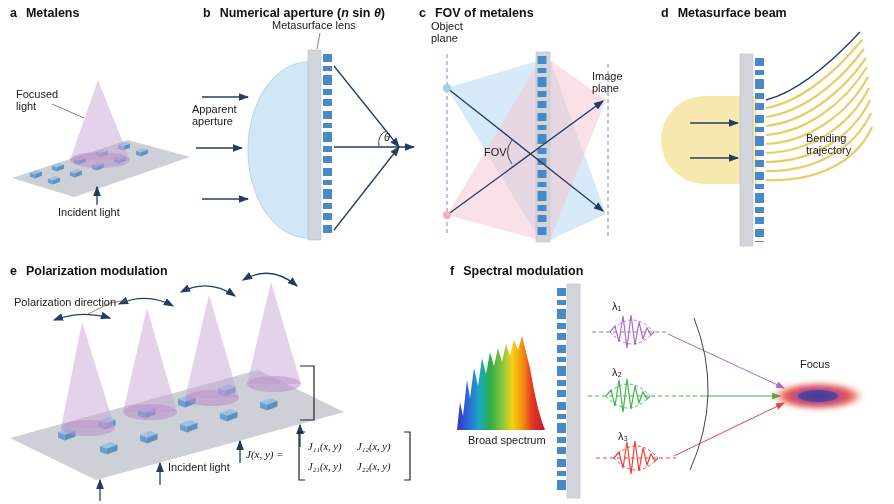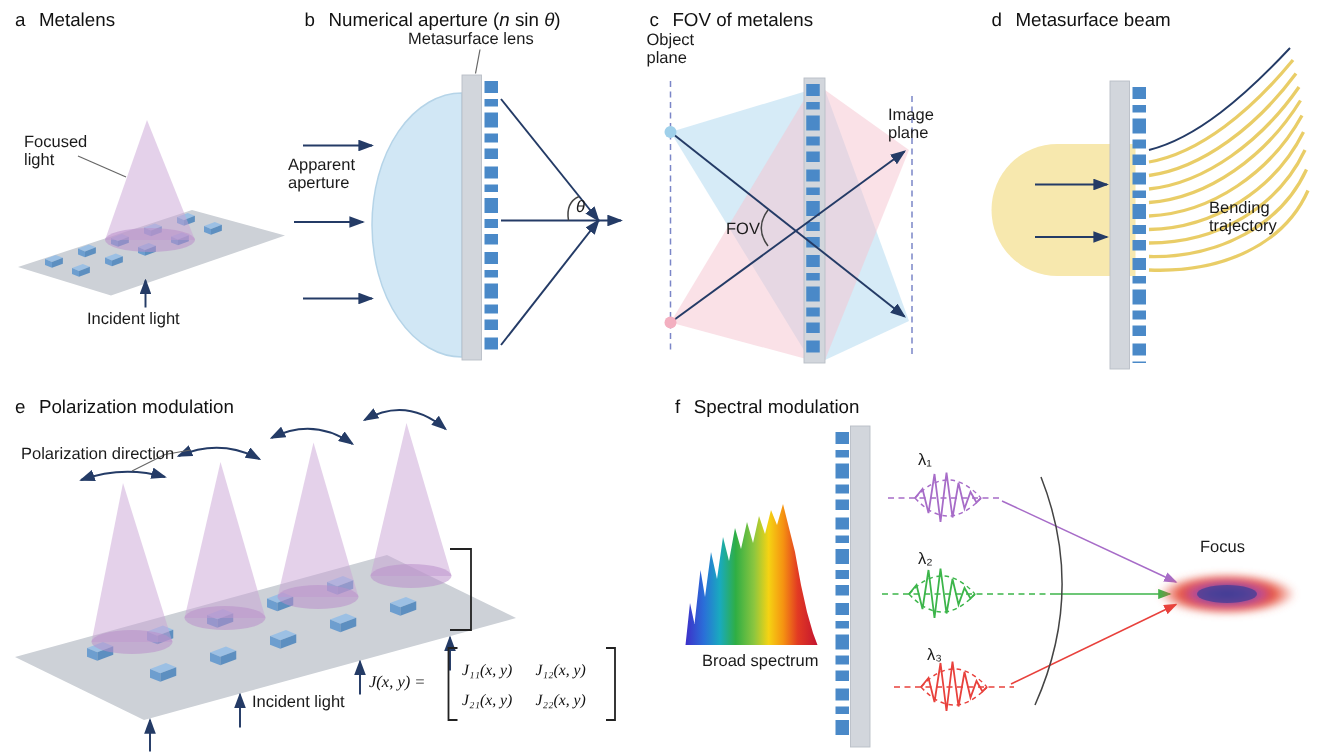--- a/index.html
+++ b/index.html
@@ -1,19 +1,19 @@
 <!DOCTYPE html>
 <html><head>
 <meta charset="utf-8">
 <style>
   html,body{margin:0;padding:0;background:#fff;}
   #fig{position:relative;width:894px;height:504px;background:#fff;overflow:hidden;
        font-family:"Liberation Sans",sans-serif;}
   #art{position:absolute;left:0;top:0;}
-  .hdr{position:absolute;font-weight:normal;font-size:12.5px;color:#111;white-space:nowrap;}
+  .hdr{position:absolute;font-weight:bold;font-size:12.5px;color:#111;white-space:nowrap;}
   .ltr{margin-right:9px;}
   .ttl-i{font-style:italic;}
   
   .lbl{font-family:"Liberation Sans",sans-serif;font-size:11px;fill:#1a1a1a;}
   .lbl-i{font-style:italic;}
   .math{font-family:"Liberation Serif",serif;font-style:italic;font-size:11px;fill:#111;}
   .math-sm{font-family:"Liberation Serif",serif;font-style:italic;font-size:10.5px;fill:#111;}
   
   .ray{stroke-width:1.3;fill:none;}
   .nofill{fill:none;}
@@ -263,21 +263,21 @@
     <text class="lbl" x="800" y="368">Focus</text>
   </g>
 </svg>
 
 <div class="hdr" style="left:10px;top:6px;">
   <span class="ltr">a</span><span>Metalens</span>
 </div>
 <div class="hdr" style="left:203px;top:6px;">
   <span class="ltr">b</span><span><span>Numerical aperture (</span><span class="ttl-i">n</span><span> sin </span><span class="ttl-i">θ</span><span>)</span></span>
 </div>
-<div class="hdr" style="left:433px;top:6px;">
+<div class="hdr" style="left:419px;top:6px;">
   <span class="ltr">c</span><span>FOV of metalens</span>
 </div>
 <div class="hdr" style="left:661px;top:6px;">
   <span class="ltr">d</span><span>Metasurface beam</span>
 </div>
 <div class="hdr" style="left:10px;top:264px;">
   <span class="ltr">e</span><span>Polarization modulation</span>
 </div>
 <div class="hdr" style="left:450px;top:264px;">
   <span class="ltr">f</span><span>Spectral modulation</span>

